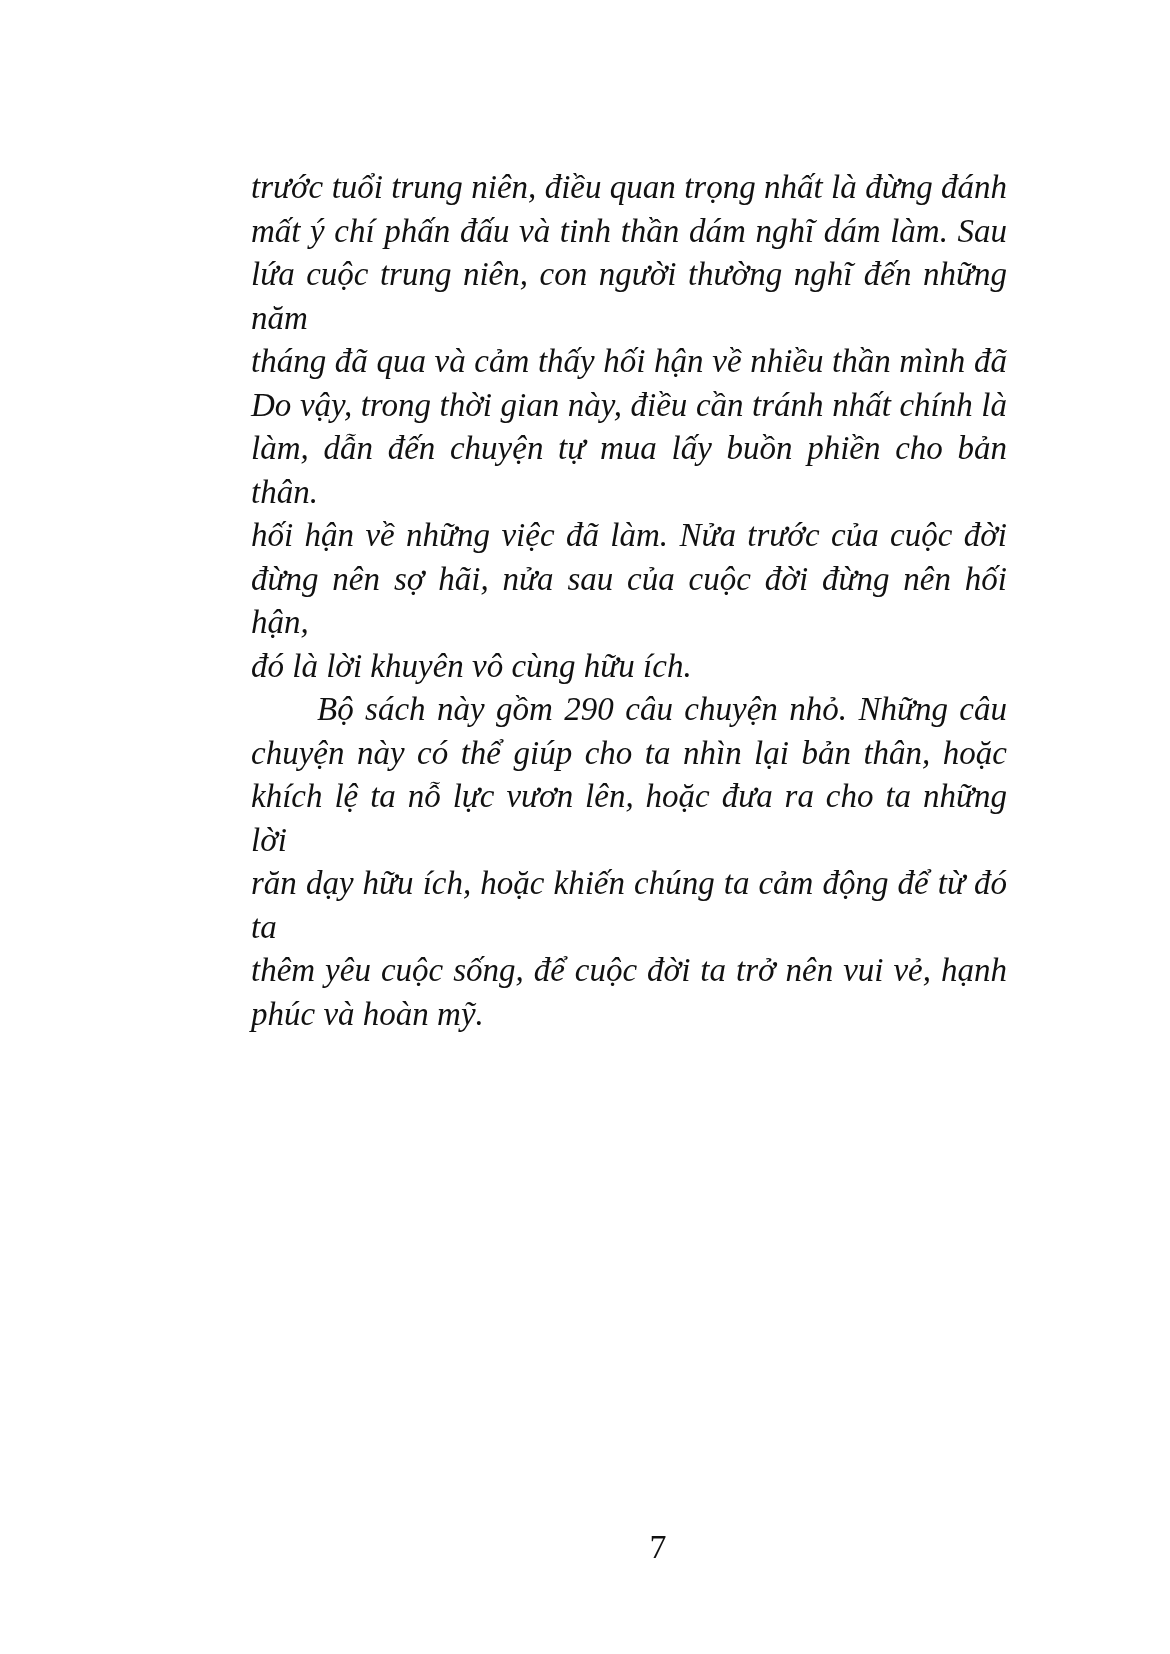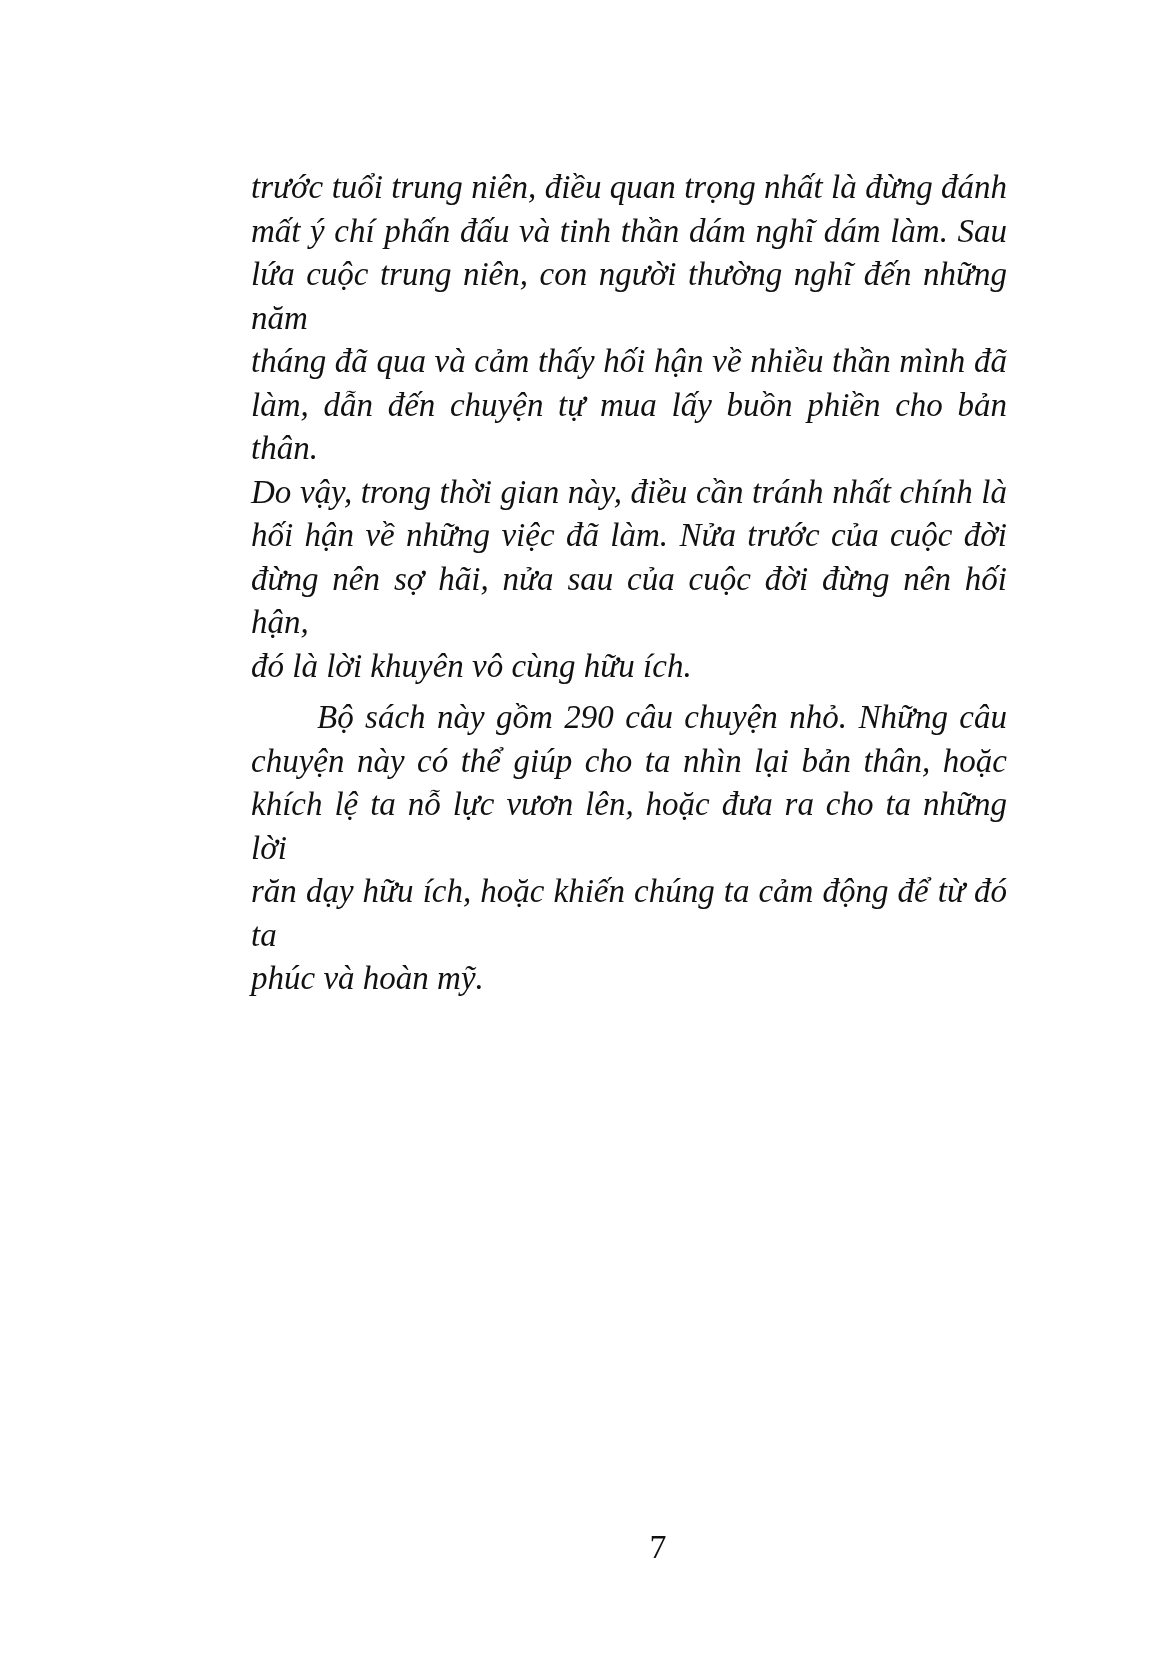--- a/index.html
+++ b/index.html
@@ -23,21 +23,21 @@
     width: 756px;
     font-style: italic;
     font-size: 33px;
     line-height: 43.5px;
   }
   .paragraph {
     margin: 0;
     padding: 0;
   }
   .paragraph + .paragraph {
-    margin-top: 8px;
+    margin-top: 0;
   }
   .line {
     text-align: justify;
     text-align-last: justify;
     white-space: normal;
   }
   .line.first-indent {
     padding-left: 66px;
   }
   .line.para-end {
@@ -60,32 +60,33 @@
 
 <div class="page">
 
   <div class="text-block">
 
     <div class="paragraph">
       <div class="line">trước tuổi trung niên, điều quan trọng nhất là đừng đánh</div>
       <div class="line">mất ý chí phấn đấu và tinh thần dám nghĩ dám làm. Sau</div>
       <div class="line">lứa cuộc trung niên, con người thường nghĩ đến những năm</div>
       <div class="line">tháng đã qua và cảm thấy hối hận về nhiều thần mình đã</div>
+      <div class="line">Do vậy, trong thời gian này, điều cần tránh nhất chính là</div>
       <div class="line">làm, dẫn đến chuyện tự mua lấy buồn phiền cho bản thân.</div>
-      <div class="line">Do vậy, trong thời gian này, điều cần tránh nhất chính là</div>
       <div class="line">hối hận về những việc đã làm. Nửa trước của cuộc đời</div>
       <div class="line">đừng nên sợ hãi, nửa sau của cuộc đời đừng nên hối hận,</div>
       <div class="line para-end">đó là lời khuyên vô cùng hữu ích.</div>
     </div>
 
     <div class="paragraph">
       <div class="line first-indent">Bộ sách này gồm 290 câu chuyện nhỏ. Những câu</div>
       <div class="line">chuyện này có thể giúp cho ta nhìn lại bản thân, hoặc</div>
       <div class="line">khích lệ ta nỗ lực vươn lên, hoặc đưa ra cho ta những lời</div>
       <div class="line">răn dạy hữu ích, hoặc khiến chúng ta cảm động để từ đó ta</div>
+      <div class="line">thêm yêu cuộc sống, để cuộc đời ta trở nên vui vẻ, hạnh</div>
       <div class="line para-end">phúc và hoàn mỹ.</div>
     </div>
 
   </div>
 
   <div class="page-number">7</div>
 
 </div>
 
 </body></html>

